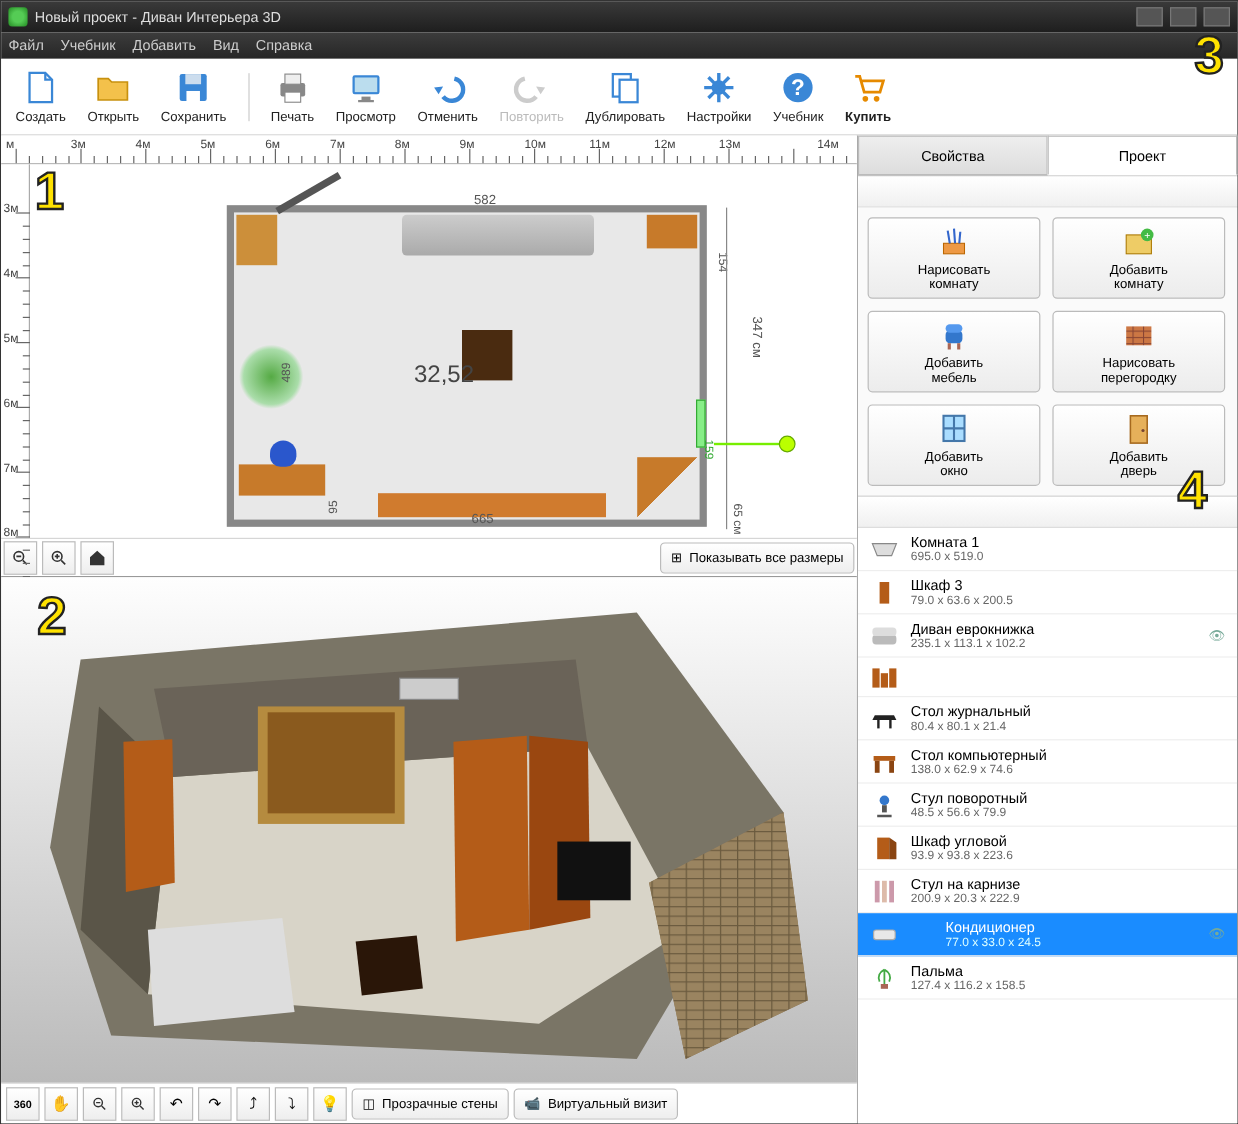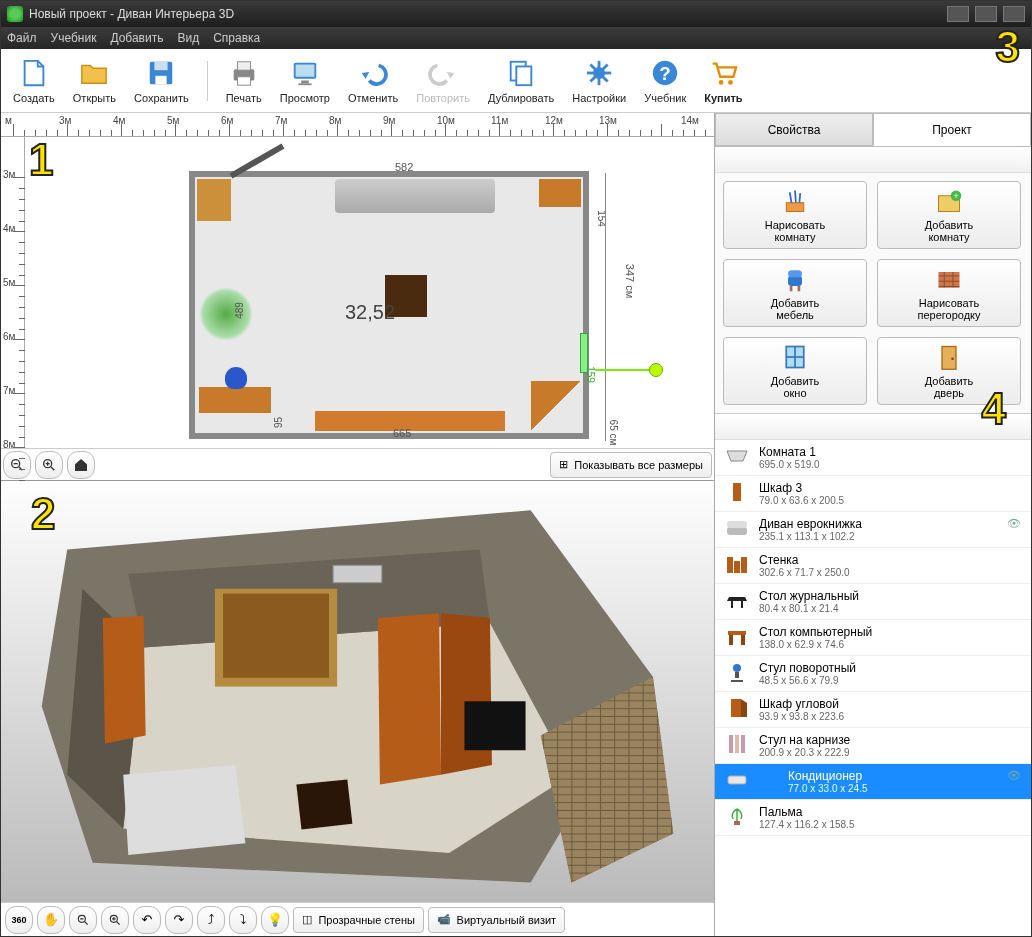--- a/index.html
+++ b/index.html
@@ -25,34 +25,34 @@
 .ruler-h .lbl { position: absolute; top: 2px; font-size: 10px; color: #444; }
 .plan-mid { flex: 1; display: flex; }
 .ruler-v { width: 24px; background: #fff; border-right: 1px solid #aaa; position: relative; }
 .ruler-v .tick { position: absolute; left: 14px; width: 10px; height: 1px; background: #666; }
 .ruler-v .lbl { position: absolute; left: 2px; font-size: 10px; color: #444; }
 .canvas2d { flex: 1; position: relative; background: #fff; overflow: hidden; }
 .room { position: absolute; left: 164px; top: 34px; width: 400px; height: 268px; border: 6px solid #888; background: #e8e8e8; }
 .floor-area { position: absolute; left: 320px; top: 164px; font-size: 20px; color: #444; }
 .room-obj { position: absolute; }
 .zoom-bar { height: 32px; background: #fff; border-top: 1px solid #ccc; display: flex; align-items: center; padding: 2px; gap: 4px; }
-.icon-btn { width: 28px; height: 28px; border: 1px solid #bbb; border-radius: 11px; background: linear-gradient(#fff,#eee); display: flex; align-items: center; justify-content: center; cursor: pointer; font-size: 13px; }
+.icon-btn { width: 28px; height: 28px; border: 1px solid #bbb; border-radius: 0; background: linear-gradient(#fff,#eee); display: flex; align-items: center; justify-content: center; cursor: pointer; font-size: 13px; }
 .zoom-bar .rbtn { margin-left: auto; display: flex; align-items: center; height: 26px; border: 1px solid #bbb; border-radius: 4px; background: linear-gradient(#fff,#eee); padding: 0 8px; cursor: pointer; gap: 6px; }
 .view3d { flex: 1; background: #d0d0d0; position: relative; }
 .view3d .scene { position: absolute; inset: 0; background: linear-gradient(#fefefe 0%, #bababa 100%); }
 .bottom-bar { height: 34px; background: #fff; border-top: 1px solid #ccc; display: flex; align-items: center; padding: 2px 4px; gap: 4px; }
 .bottom-bar .txt-btn { height: 26px; border: 1px solid #bbb; border-radius: 4px; background: linear-gradient(#fff,#eee); padding: 0 8px; display: flex; align-items: center; gap: 6px; cursor: pointer; }
 .tabs { height: 34px; display: flex; border-bottom: 1px solid #bbb; }
 .tab { flex: 1; display: flex; align-items: center; justify-content: center; background: linear-gradient(#eee,#ddd); border: 1px solid #bbb; cursor: pointer; font-size: 12px; }
 .tab.active { background: #fff; border-bottom-color: #fff; }
 .actions { padding: 8px 0 8px 0; display: grid; grid-template-columns: 1fr 1fr; gap: 10px; justify-content: center; padding-left: 8px; padding-right: 10px; border-bottom: 1px solid #ccc; background: #fafafa; }
 .action-btn { height: 68px; border: 1px solid #bbb; border-radius: 4px; background: linear-gradient(#fff,#ececec); display: flex; flex-direction: column; align-items: center; justify-content: center; cursor: pointer; font-size: 11px; text-align: center; gap: 4px; padding: 4px; }
 .action-btn .aicon { width: 28px; height: 28px; }
 .objects { flex: 1; overflow-y: auto; background: #fff; }
-.obj-item { display: flex; align-items: flex-start; padding: 5px 8px; border-bottom: 1px solid #eee; gap: 8px; cursor: pointer; }
+.obj-item { display: flex; align-items: center; padding: 5px 8px; border-bottom: 1px solid #eee; gap: 8px; cursor: pointer; }
 .obj-item.selected { background: #1a8cff; color: #fff; gap: 37px; }
 .obj-item .oicon { width: 28px; height: 22px; flex-shrink: 0; display:flex; align-items:center; justify-content:center;}
 .obj-item .otxt { flex: 1; }
 .obj-item .oname { font-size: 12px; }
 .obj-item .odim { font-size: 10px; color: #666; }
 .obj-item.selected .odim { color: #dff; }
 .obj-item .eye { width: 16px; color: #7a9; }
 .annot { position: absolute; font-family: Arial Black, sans-serif; font-size: 44px; font-weight: 900; color: #ffe200; -webkit-text-stroke: 2px #222; z-index: 50; pointer-events: none; }
 .dim { position: absolute; font-size: 11px; color: #555; }
 .vline { position: absolute; width: 1px; background: #888; }
@@ -545,24 +545,20 @@
             <div class="eye">👁</div>
           </div>
           <div class="obj-item">
             <div class="oicon">
               <svg viewBox="0 0 28 22">
                 <rect x="4" y="4" width="6" height="16" fill="#b45c18"></rect>
                 <rect x="11" y="8" width="6" height="12" fill="#b45c18"></rect>
                 <rect x="18" y="4" width="6" height="16" fill="#b45c18"></rect>
               </svg>
             </div>
-            <div class="otxt">
-              <div class="oname">Стенка</div>
-              <div class="odim">302.6 x 71.7 x 250.0</div>
-            </div>
             <div class="eye"></div>
           </div>
           <div class="obj-item">
             <div class="oicon">
               <svg viewBox="0 0 28 22">
                 <polygon points="6,8 22,8 24,12 4,12" fill="#222"></polygon>
                 <rect x="8" y="12" width="2" height="7" fill="#222"></rect>
                 <rect x="18" y="12" width="2" height="7" fill="#222"></rect>
               </svg>
             </div>

